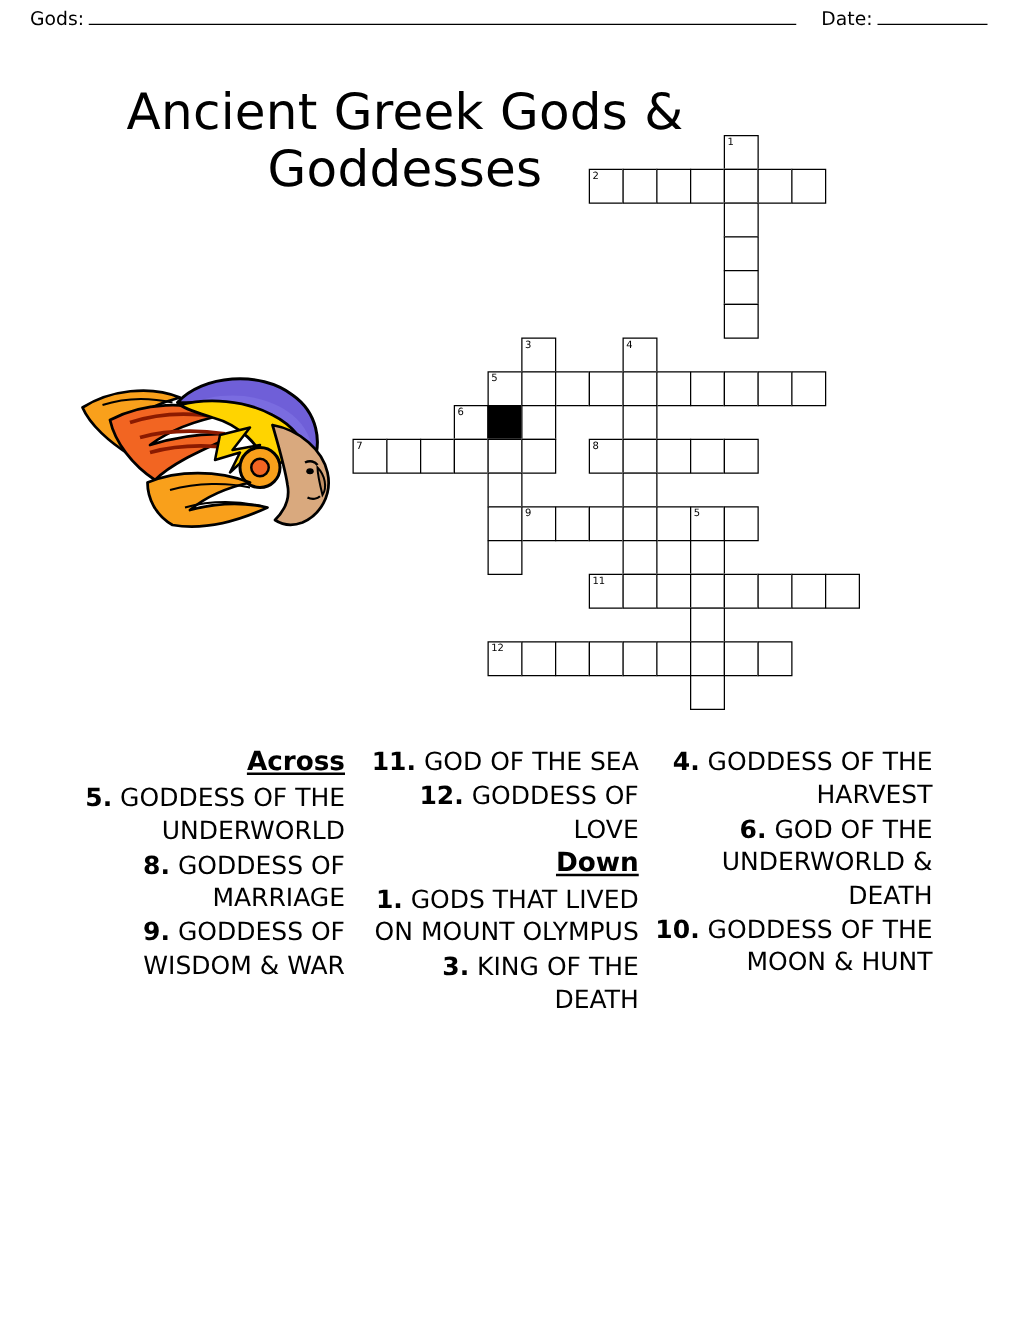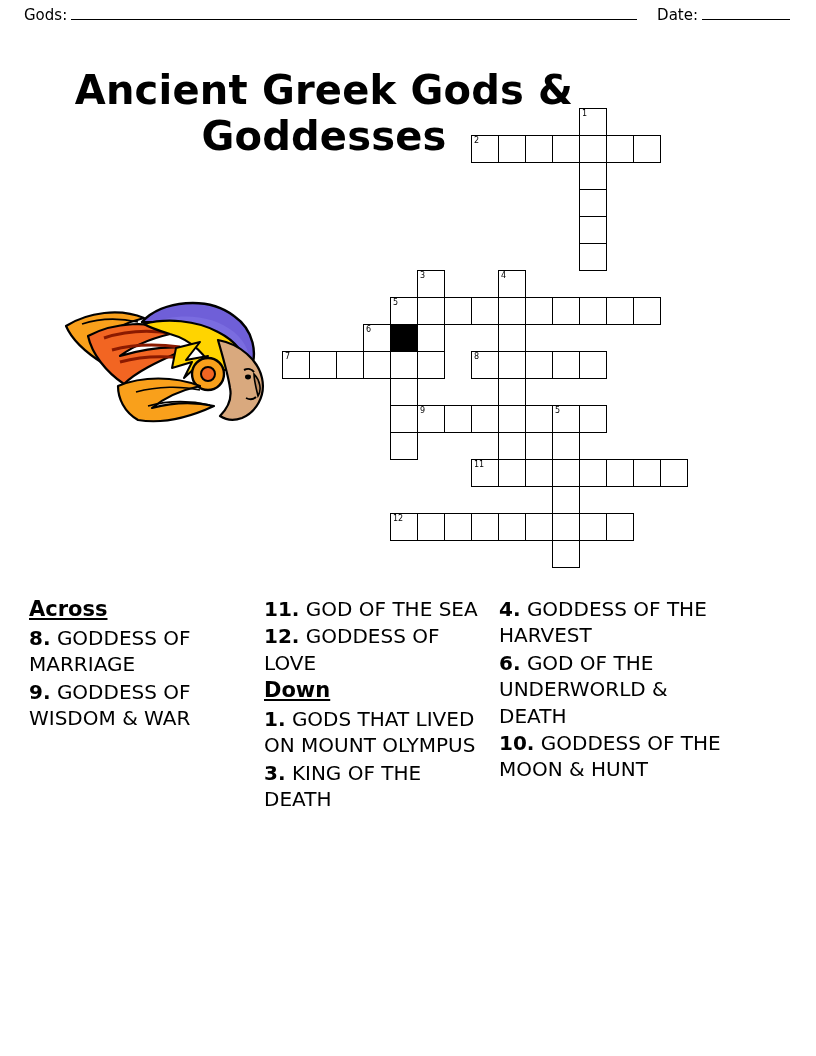--- a/index.html
+++ b/index.html
@@ -44,21 +44,21 @@
   }
 
   
   .puzzle-title {
     position: absolute;
     top: 40px;
     left: 0;
     width: 648px;
     text-align: center;
     font-size: 40px;
-    font-weight: bold;
+    font-weight: normal;
     letter-spacing: 0.2px;
   }
 
   
   .clipart {
     position: absolute;
     left: 58px;
     top: 278px;
     width: 220px;
     height: 160px;
@@ -89,27 +89,28 @@
     left: 2px;
     font-size: 8px;
     line-height: 9px;
     font-family: "DejaVu Sans", sans-serif;
   }
 
   
   .clues {
     position: absolute;
     top: 596px;
-    left: 29px;
+    left: 48px;
     width: 730px;
     height: 360px;
     display: flex;
     gap: 7px;
     font-size: 20px;
     line-height: 1.32;
+    text-align: right;
   }
   .clue-col {
     width: 228px;
   }
   .clue-head {
     font-weight: bold;
     text-decoration: underline;
     font-size: 21px;
     margin-bottom: 1px;
   }
@@ -261,20 +262,24 @@
     <div class="cell" style="left: 297px; top: 405px;"></div>
     <div class="cell" style="left: 324px; top: 405px;"></div>
     <div class="cell" style="left: 270px; top: 432px;"></div>
   </div>
 
 <div class="clues">
 
   <div class="clue-col">
     <div class="clue-head">Across</div>
     <div class="clue">
+      <span class="cnum">5.</span>
+      <span>GODDESS OF THE UNDERWORLD</span>
+    </div>
+    <div class="clue">
       <span class="cnum">8.</span>
       <span>GODDESS OF MARRIAGE</span>
     </div>
     <div class="clue">
       <span class="cnum">9.</span>
       <span>GODDESS OF WISDOM &amp; WAR</span>
     </div>
   </div>
 
   <div class="clue-col">

